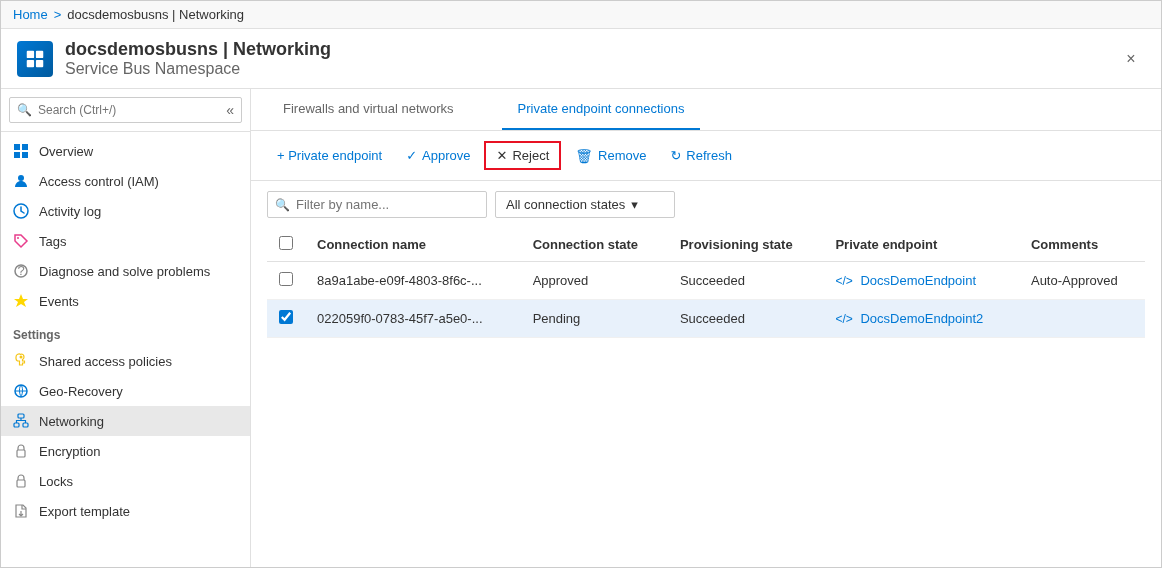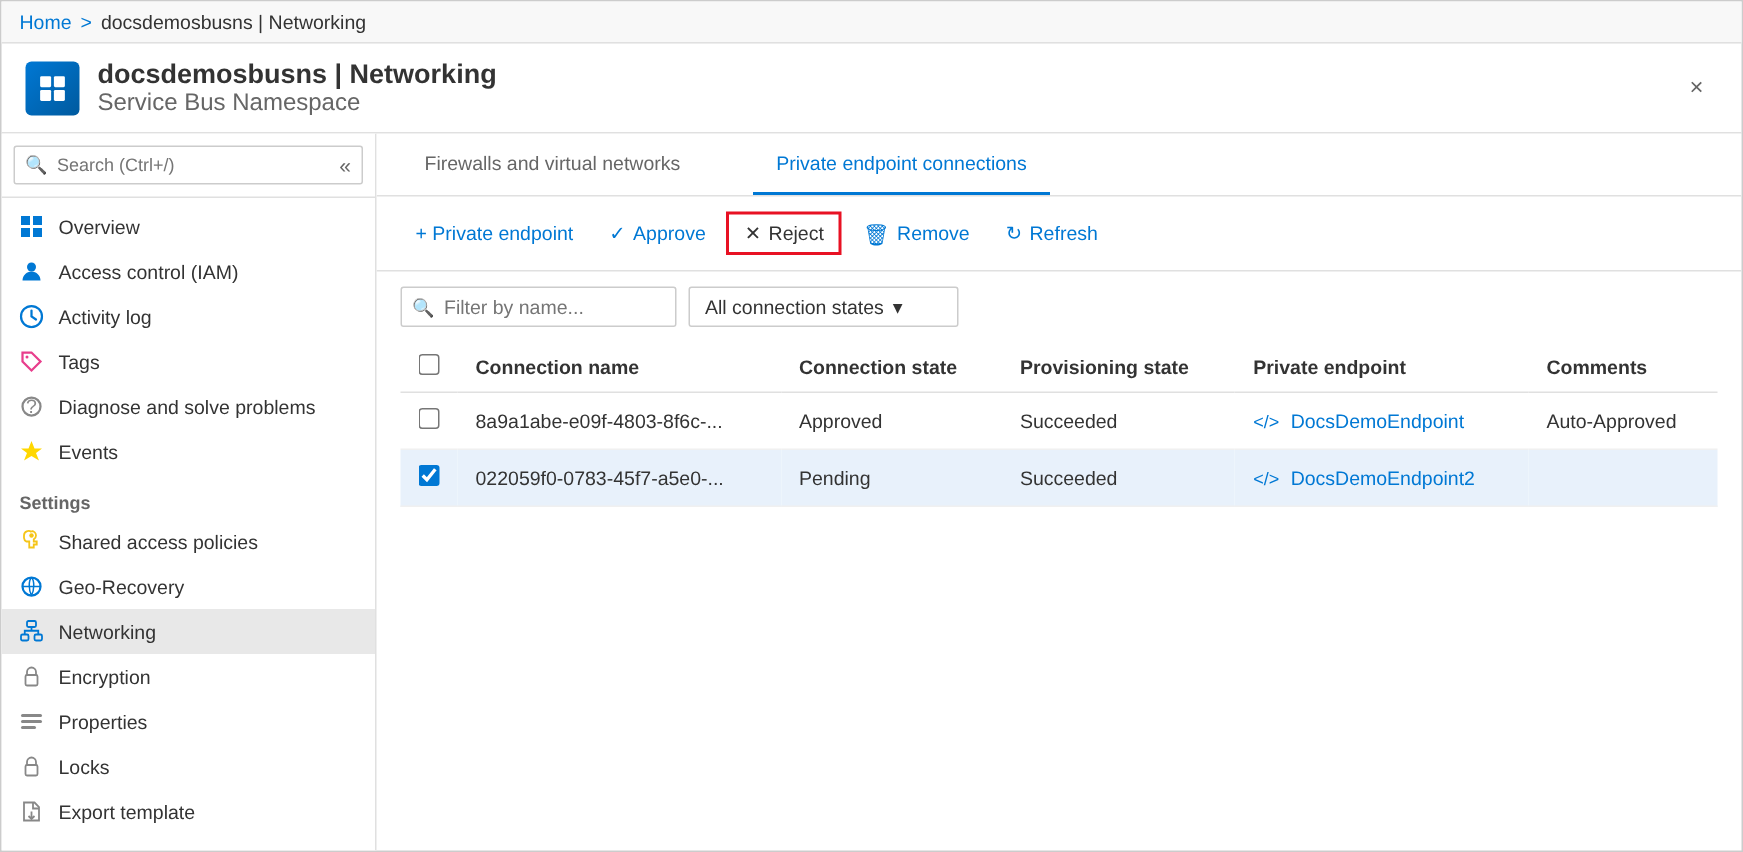--- a/index.html
+++ b/index.html
@@ -45,21 +45,21 @@
     .tab.active { color: #0078d4; border-bottom-color: #0078d4; font-weight: 500; }
     
     
     .toolbar { display: flex; align-items: center; gap: 4px; padding: 10px 16px; border-bottom: 1px solid #e0e0e0; }
     .toolbar-btn { display: flex; align-items: center; gap: 5px; padding: 5px 10px; border: none; background: none; cursor: pointer; color: #0078d4; font-size: 13px; }
     .toolbar-btn.reject { border: 2px solid #e81123; color: #333; }
     
     
     .filter-bar { display: flex; align-items: center; gap: 8px; padding: 10px 16px; }
     .filter-wrap { position: relative; }
-    .filter-wrap input { padding: 5px 10px 5px 28px; border: 1px solid #ccc; border-radius: 2px; font-size: 13px; width: 184px; outline: none; }
+    .filter-wrap input { padding: 5px 10px 5px 28px; border: 1px solid #ccc; border-radius: 2px; font-size: 13px; width: 220px; outline: none; }
     .filter-search-icon { position: absolute; left: 8px; top: 50%; transform: translateY(-50%); color: #666; font-size: 12px; }
     .dropdown { display: flex; align-items: center; gap: 6px; padding: 5px 10px; border: 1px solid #ccc; border-radius: 2px; font-size: 13px; cursor: pointer; min-width: 180px; background: #fff; }
     
     
     .table-wrap { flex: 1; overflow-y: auto; padding: 0 16px; }
     table { width: 100%; border-collapse: collapse; }
     th { text-align: left; padding: 8px 12px; font-weight: 600; font-size: 13px; color: #333; border-bottom: 1px solid #e0e0e0; white-space: nowrap; }
     td { padding: 10px 12px; font-size: 13px; color: #333; border-bottom: 1px solid #f0f0f0; vertical-align: middle; }
     tr.selected td { background: #e8f1fb; }
     .link-text { color: #0078d4; cursor: pointer; text-decoration: none; }
@@ -195,30 +195,20 @@
           <span>Networking</span>
         </div>
         <div class="nav-item">
           <div class="nav-item-icon">
             <svg width="16" height="16" viewBox="0 0 16 16">
                 <rect x="4" y="7" width="8" height="7" rx="1" fill="none" stroke="#888" stroke-width="1.2"></rect>
                 <path d="M5 7V5a3 3 0 0 1 6 0v2" stroke="#888" stroke-width="1.2" fill="none"></path>
               </svg>
           </div>
           <span>Encryption</span>
-        </div>
-        <div class="nav-item">
-          <div class="nav-item-icon">
-            <svg width="16" height="16" viewBox="0 0 16 16">
-                <rect x="1" y="3" width="14" height="2" rx="1" fill="#888"></rect>
-                <rect x="1" y="7" width="14" height="2" rx="1" fill="#888"></rect>
-                <rect x="1" y="11" width="10" height="2" rx="1" fill="#888"></rect>
-              </svg>
-          </div>
-          <span>Properties</span>
         </div>
         <div class="nav-item">
           <div class="nav-item-icon">
             <svg width="16" height="16" viewBox="0 0 16 16">
                 <rect x="4" y="7" width="8" height="7" rx="1" fill="none" stroke="#888" stroke-width="1.2"></rect>
                 <path d="M5 7V5a3 3 0 0 1 6 0v2" stroke="#888" stroke-width="1.2" fill="none"></path>
               </svg>
           </div>
           <span>Locks</span>
         </div>

